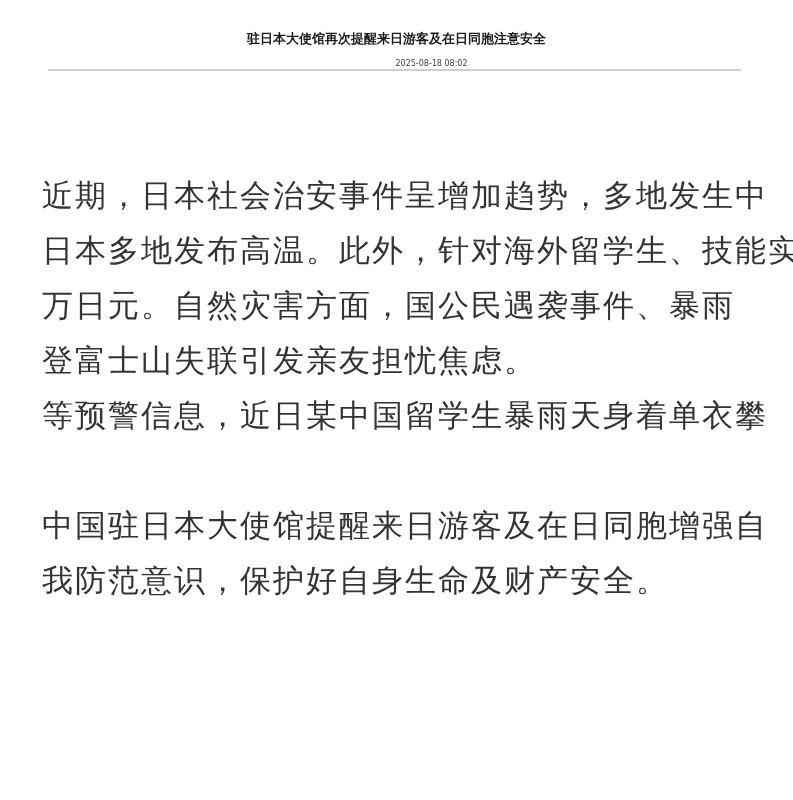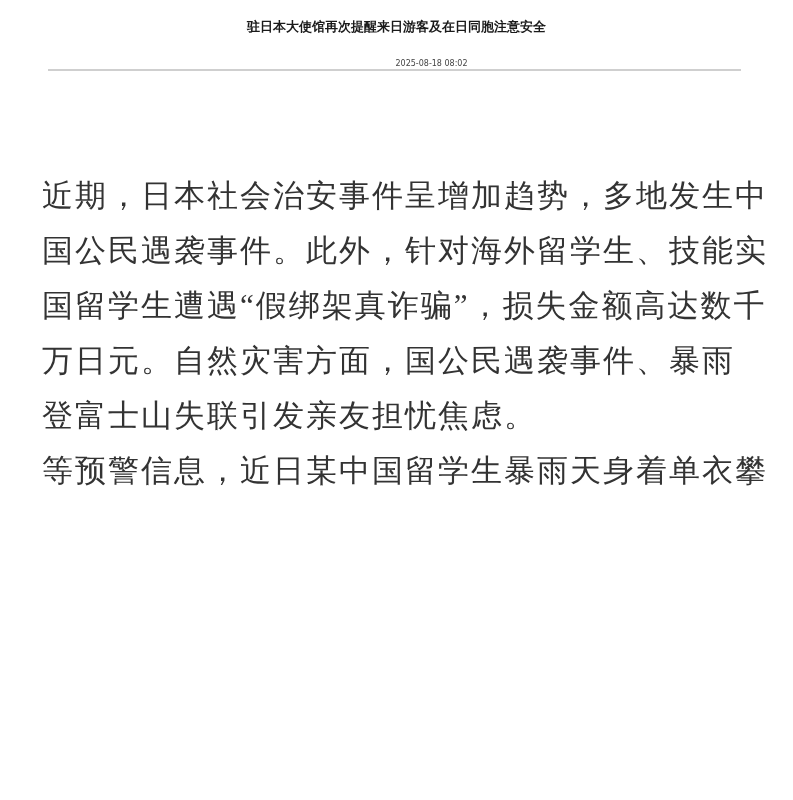--- a/index.html
+++ b/index.html
@@ -10,21 +10,21 @@
     body {
       width: 793px;
       height: 800px;
       position: relative;
       overflow: hidden;
       font-family: "DejaVu Sans", "Liberation Sans", sans-serif;
     }
     .title {
       position: absolute;
       left: 0;
-      top: 18px;
+      top: 30px;
       width: 793px;
       text-align: center;
       font-size: 13px;
       font-weight: bold;
       color: #1a1a1a;
       letter-spacing: 0px;
     }
     .date {
       position: absolute;
       left: 16px;
@@ -69,19 +69,22 @@
 </head>
 <body>
 
 <div class="title">驻日本大使馆再次提醒来日游客及在日同胞注意安全</div>
 <div class="date">2025-08-18 08:02</div>
 <div class="divider"></div>
 
 <div class="article">
   <p class="para">
     <span class="line">近期，日本社会治安事件呈增加趋势，多地发生中</span>
-    <span class="line">国公民遇袭事件。此外，针对海外留学生、技能实</span>
-    <span class="line">国留学生遭遇“假绑架真诈骗”，损失金额高达数千</span>
+    <span class="line">日本多地发布高温。此外，针对海外留学生、技能实</span>
     <span class="line">万日元。自然灾害方面，国公民遇袭事件、暴雨</span>
     <span class="line">登富士山失联引发亲友担忧焦虑。</span>
     <span class="line">等预警信息，近日某中国留学生暴雨天身着单衣攀</span>
   </p>
+  <p class="para">
+    <span class="line">中国驻日本大使馆提醒来日游客及在日同胞增强自</span>
+    <span class="line">我防范意识，保护好自身生命及财产安全。</span>
+  </p>
 </div>
 
 </body></html>

